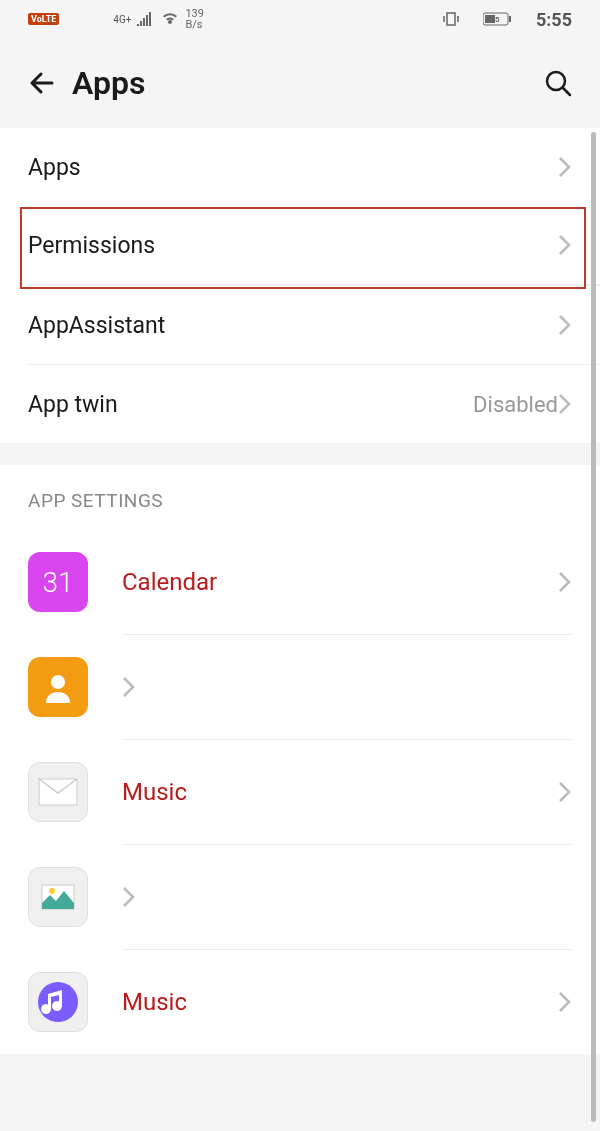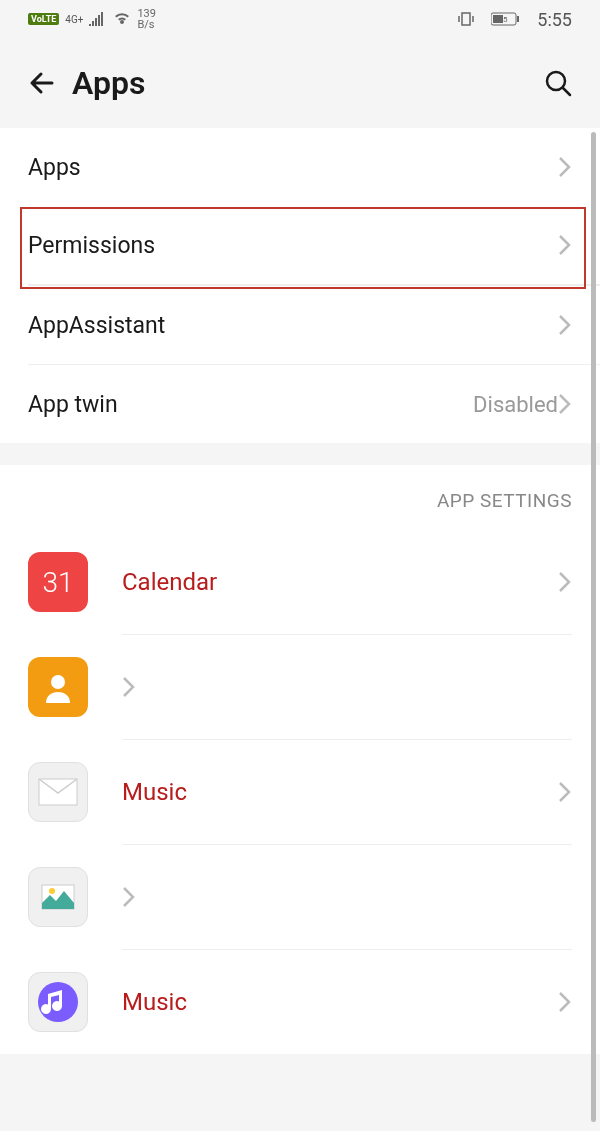--- a/index.html
+++ b/index.html
@@ -1,61 +1,61 @@
 <!DOCTYPE html>
 <html><head>
   <meta charset="utf-8">
   <style>
     * { margin: 0; padding: 0; box-sizing: border-box; }
     body { font-family: -apple-system, BlinkMacSystemFont, 'Segoe UI', Roboto, sans-serif; width: 600px; height: 1131px; background: #f5f5f5; position: relative; }
     
     .status-bar { height: 38px; background: #f5f5f5; display: flex; align-items: center; justify-content: space-between; padding: 0 28px; font-size: 14px; color: #555; }
     .status-left { display: flex; align-items: center; gap: 6px; }
-    .volte { background: #4d7c0f; color: #fff; font-size: 9px; padding: 1px 3px; border-radius: 2px; font-weight: bold; }
-    .status-right { display: flex; align-items: center; gap: 16px; }
+    .volte { background: #c2410c; color: #fff; font-size: 9px; padding: 1px 3px; border-radius: 2px; font-weight: bold; }
+    .status-right { display: flex; align-items: center; gap: 23px; font-weight: bold; }
     .bps { font-size: 11px; line-height: 1; color: #666; }
     
     .header { height: 90px; background: #f5f5f5; display: flex; align-items: center; padding: 0 20px; }
     .back-btn { width: 44px; height: 44px; display: flex; align-items: center; justify-content: center; }
     .title { font-size: 32px; font-weight: 600; color: #1a1a1a; margin-left: 8px; }
     .search-btn { margin-left: auto; width: 44px; height: 44px; display: flex; align-items: center; justify-content: center; }
     
     .content { background: #fff; }
     .list-item { display: flex; align-items: center; padding: 0 28px; height: 78px; position: relative; }
     .list-item-label { font-size: 23px; color: #1a1a1a; flex: 1; }
     .list-item-value { font-size: 22px; color: #999; }
     .chevron { color: #bbb; }
     .divider { border-bottom: 1px solid #eee; margin-left: 28px; }
     
     .highlight-box { position: absolute; left: 20px; right: 14px; top: 207px; height: 82px; border: 2px solid #c0392b; pointer-events: none; }
     
     .gap { height: 22px; background: #f5f5f5; }
     
-    .section-header { padding: 24px 28px 18px; font-size: 19px; color: #888; letter-spacing: 0.5px; text-align: right; }
+    .section-header { padding: 24px 28px 18px; font-size: 19px; color: #888; letter-spacing: 0.5px; }
     
     .app-item { display: flex; align-items: center; height: 104px; padding: 0 28px 0 28px; }
     .app-icon { width: 60px; height: 60px; border-radius: 12px; margin-right: 34px; display: flex; align-items: center; justify-content: center; flex-shrink: 0; }
     .app-label { font-size: 24px; color: #b91c1c; flex: 1; }
     .app-divider { border-bottom: 1px solid #eee; margin-left: 122px; margin-right: 28px; }
     
-    .icon-calendar { background: #ef4444; color: #fff; font-size: 28px; font-weight: 300; }
+    .icon-calendar { background: #d946ef; color: #fff; font-size: 28px; font-weight: 300; }
     .icon-contacts { background: #f39c12; position: relative; }
     .icon-email { background: #f0f0f0; border: 1px solid #e0e0e0; }
     .icon-gallery { background: #f0f0f0; border: 1px solid #e0e0e0; }
     .icon-music { background: #f0f0f0; border: 1px solid #e0e0e0; }
     
     .scrollbar { position: absolute; right: 4px; top: 132px; width: 5px; height: 990px; background: #bbb; border-radius: 3px; }
   </style>
 </head>
 <body>
 
 <div class="status-bar">
   <div class="status-left">
     <span class="volte">VoLTE</span>
-    <span style="font-size:10px;">4G+</span>
+    <span style="font-size:10px;margin-left:48px;">4G+</span>
     <svg width="18" height="14" viewBox="0 0 18 14">
         <path fill="#666" d="M0 12h2v2H0zm3-3h2v5H3zm3-3h2v8H6zm3-3h2v11H9zm3-3h2v14h-2z"></path>
       </svg>
     <svg width="18" height="14" viewBox="0 0 18 14">
         <path fill="#666" d="M9 12a2 2 0 100-4 2 2 0 000 4zm-4-5a6 6 0 018 0l-1.5 1.5a4 4 0 00-5 0zm-3-3a10 10 0 0114 0l-1.5 1.5a8 8 0 00-11 0z"></path>
       </svg>
     <div class="bps">
       <div>139</div>
       <div>B/s</div>
     </div>

